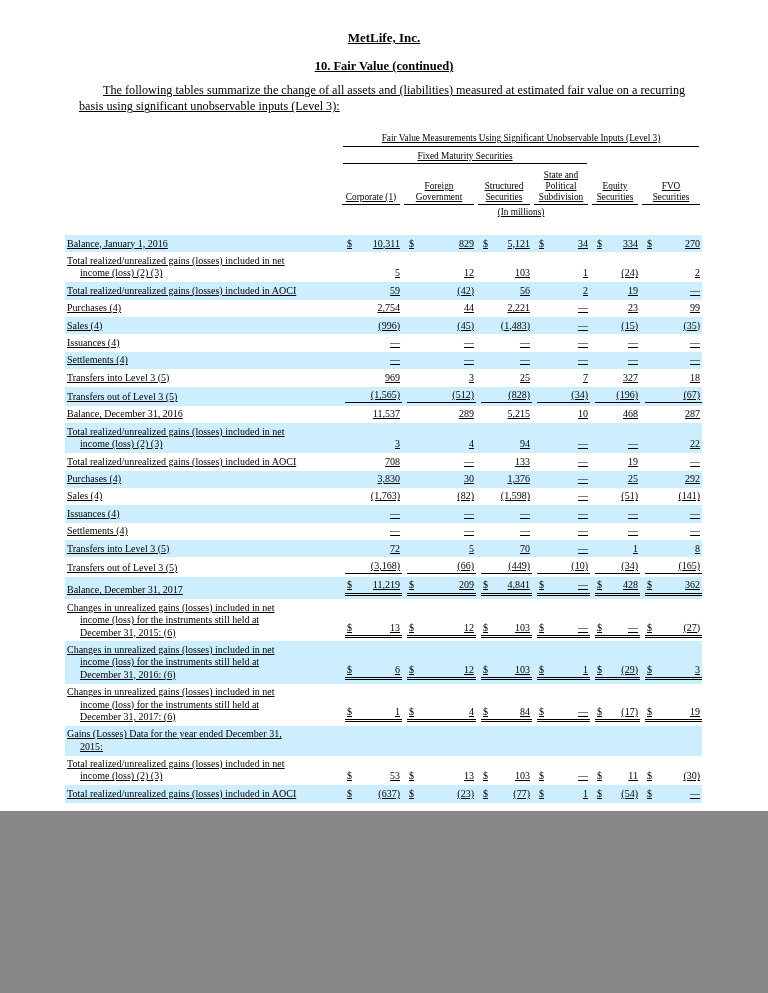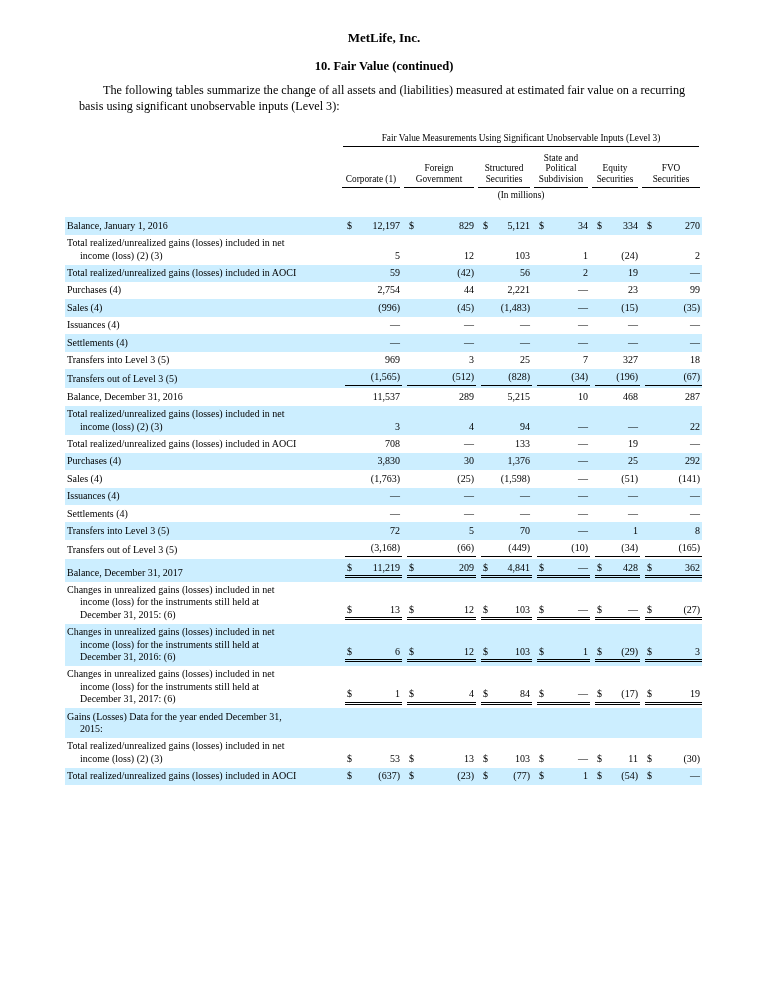--- a/index.html
+++ b/index.html
@@ -1,24 +1,25 @@
 <!DOCTYPE html>
 <html style="--hl: #cceeff; --ink: #000000;"><head>
 <meta charset="utf-8">
 <style>
   :root { --hl: #cceeff; --ink: #000000; --paper: #ffffff; }
   * { margin: 0; padding: 0; box-sizing: border-box; }
   body { background: #888; font-family: "Liberation Serif", serif; color: var(--ink); }
   .page {
     position: relative;
-    width: 768px; height: 993px;
+    width: 768px; height: 811px;
     margin: 0 auto;
     background: var(--paper);
     padding: 30px 65px 0 65px;
     overflow: hidden;
+    text-decoration: underline;
   }
   
   .company-title   { text-align: center; font-weight: bold; font-size: 13px; }
   .doc-title       { text-align: center; font-weight: bold; font-size: 13px; margin-top: 11px; }
   .section-heading { text-align: center;   font-weight: bold; font-size: 12.5px; margin-top: 13px; }
   .intro {
     margin-top: 8px;
     margin-left: 14px;
     width: 624px;
     font-size: 12.2px;
@@ -90,20 +91,27 @@
     </colgroup>
     <thead>
       <tr>
         <td></td>
         <th colspan="6">
           <div class="hspan">Fair Value Measurements Using Significant Unobservable Inputs (Level 3)</div>
         </th>
       </tr>
       <tr>
         <td></td>
+        <th colspan="4" class="hgap">
+          <div class="hspan">Fixed Maturity Securities</div>
+        </th>
+        <th colspan="2"></th>
+      </tr>
+      <tr>
+        <td></td>
         <th class="ch">
             <div class="chin">Corporate (1)</div>
           </th>
         <th class="ch">
             <div class="chin">Foreign
 Government</div>
           </th>
         <th class="ch">
             <div class="chin">Structured
 Securities</div>
@@ -126,21 +134,21 @@
         <td></td>
         <th colspan="6" class="units">(In millions)</th>
       </tr>
     </thead>
     <tbody>
         <tr class="shaded">
           <td class="lbl">Balance, January 1, 2016</td>
           <td class="num">
             <div class="numwrap">
               <span class="cur">$</span>
-              <span class="val">12,197</span>
+              <span class="val">10,311</span>
             </div>
           </td>
           <td class="num">
             <div class="numwrap">
               <span class="cur">$</span>
               <span class="val">829</span>
             </div>
           </td>
           <td class="num">
             <div class="numwrap">
@@ -641,21 +649,21 @@
           <td class="lbl">Sales (4)</td>
           <td class="num">
             <div class="numwrap">
               <span class="cur"></span>
               <span class="val">(1,763)</span>
             </div>
           </td>
           <td class="num">
             <div class="numwrap">
               <span class="cur"></span>
-              <span class="val">(25)</span>
+              <span class="val">(82)</span>
             </div>
           </td>
           <td class="num">
             <div class="numwrap">
               <span class="cur"></span>
               <span class="val">(1,598)</span>
             </div>
           </td>
           <td class="num">
             <div class="numwrap">

